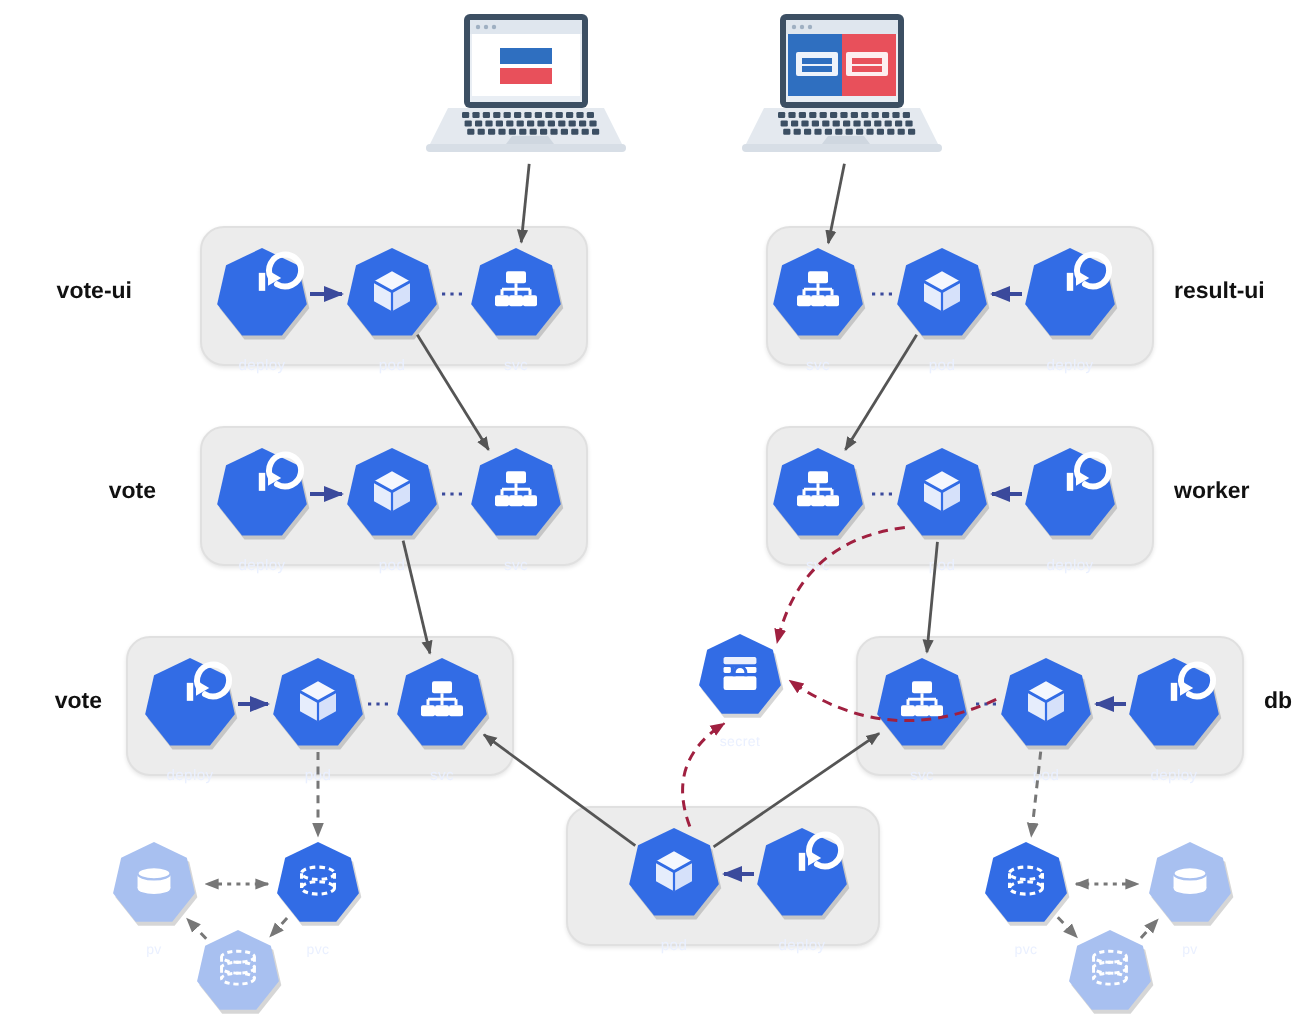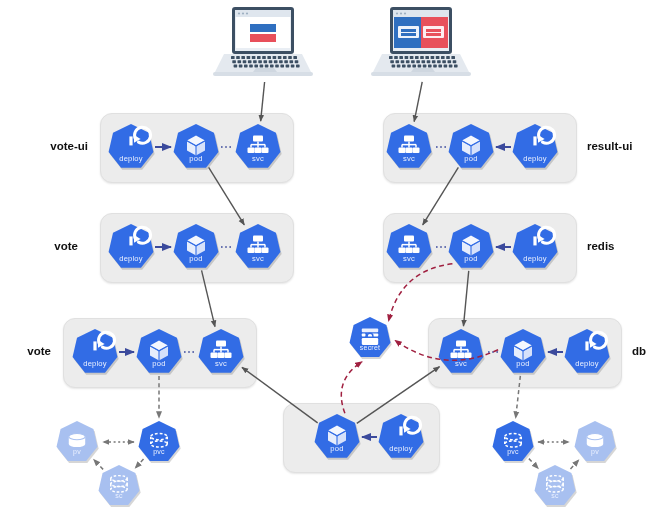--- a/index.html
+++ b/index.html
@@ -11,21 +11,21 @@
   .lbl{position:absolute;font-size:11.5px;font-weight:bold;color:#111;white-space:nowrap;}
   .lbl.r{text-align:right;}
   .lbl.c{text-align:center;}
   svg.layer{position:absolute;left:0;top:0;width:650px;height:515px;overflow:visible;}
   svg.layer.under{z-index:1;}
   svg.layer.over{z-index:3;}
   .nodes{position:absolute;left:0;top:0;width:650px;height:515px;z-index:2;}
   .node{position:absolute;width:0;height:0;}
   .node svg{position:absolute;overflow:visible;}
   .ntext{position:absolute;width:100%;text-align:center;font-size:7.5px;color:#eaf0ff;
-         pointer-events:none;letter-spacing:.2px;}
+         pointer-events:none;letter-spacing:.2px;margin-top:24px;}
   .lap{position:absolute;}
 </style>
 </head>
 <body>
 
 <div id="stage">
   <svg class="layer under" id="edges-under">
       <defs>
         <marker id="ah-gray" viewBox="0 0 10 10" refX="9" refY="5" markerWidth="5" markerHeight="5" orient="auto-start-reverse">
           <path d="M0,1 L10,5 L0,9 z" fill="#555555"></path>
@@ -555,27 +555,27 @@
       <line x1="159" y1="376" x2="159" y2="418" stroke="#777777" stroke-width="1.5" stroke-dasharray="4 3.2" marker-end="url(#ah-dash)"></line>
       <line x1="134" y1="442" x2="103" y2="442" stroke="#777777" stroke-width="1.4" stroke-dasharray="2 2.6" marker-end="url(#ah-dash)" marker-start="url(#ah-dash)"></line>
       <line x1="143.52852573808482" y1="459.0186216881067" x2="135.1441470559115" y2="468.2414382384973" stroke="#777777" stroke-width="1.5" stroke-dasharray="4 3.2" marker-end="url(#ah-dash)"></line>
       <line x1="103.11905782630248" y1="469.36282248469786" x2="93.57141792038001" y2="459.36053305944574" stroke="#777777" stroke-width="1.5" stroke-dasharray="4 3.2" marker-end="url(#ah-dash)"></line>
       <line x1="520.3496433742037" y1="375.85320963216685" x2="515.6503566257963" y2="418.14679036783315" stroke="#777777" stroke-width="1.5" stroke-dasharray="4 3.2" marker-end="url(#ah-dash)"></line>
       <line x1="538" y1="442" x2="569" y2="442" stroke="#777777" stroke-width="1.4" stroke-dasharray="2 2.6" marker-end="url(#ah-dash)" marker-start="url(#ah-dash)"></line>
       <line x1="528.8809421736975" y1="458.63717751530214" x2="538.42858207962" y2="468.63946694055426" stroke="#777777" stroke-width="1.5" stroke-dasharray="4 3.2" marker-end="url(#ah-dash)"></line>
       <line x1="570.4714742619152" y1="468.9813783118933" x2="578.8558529440885" y2="459.7585617615027" stroke="#777777" stroke-width="1.5" stroke-dasharray="4 3.2" marker-end="url(#ah-dash)"></line>
     </svg>
 <div class="grp" style="left: 100px; top: 113px; width: 192px; height: 68px;"></div>
-    <div class="lbl r" style="right: 562px; top: 140px; text-align: right;">vote-ui</div>
+    <div class="lbl r" style="right: 584px; top: 140px; text-align: right;">vote-ui</div>
     <div class="grp" style="left: 100px; top: 213px; width: 192px; height: 68px;"></div>
     <div class="lbl r" style="right: 572px; top: 240px;">vote</div>
     <div class="grp" style="left: 383px; top: 113px; width: 192px; height: 68px;"></div>
     <div class="lbl" style="left: 587px; top: 140px;">result-ui</div>
     <div class="grp" style="left: 383px; top: 213px; width: 192px; height: 68px;"></div>
-    <div class="lbl" style="left: 587px; top: 240px;">redis</div>
+    <div class="lbl" style="left: 587px; top: 240px;">worker</div>
     <div class="grp" style="left: 63px; top: 318px; width: 192px; height: 68px;"></div>
     <div class="lbl r" style="right: 599px; top: 345px;">vote</div>
     <div class="grp" style="left: 428px; top: 318px; width: 192px; height: 68px;"></div>
     <div class="lbl" style="left: 632px; top: 345px; text-align: center;">db</div>
     <div class="grp" style="left: 283px; top: 403px; width: 155px; height: 68px;"></div>
     <div class="lap" style="left: 210px; top: 4px; width: 110px; height: 78px;"><svg width="110" height="78" viewBox="0 0 110 78">
      <rect x="22" y="3" width="62" height="47" rx="3" fill="#3c4f63"></rect>
      <rect x="25" y="6" width="56" height="41" fill="#e9eef4"></rect>
      <rect x="25" y="6" width="56" height="7" fill="#dfe6ee"></rect>
      <circle cx="29" cy="9.5" r="1.1" fill="#9fb0c2"></circle>

